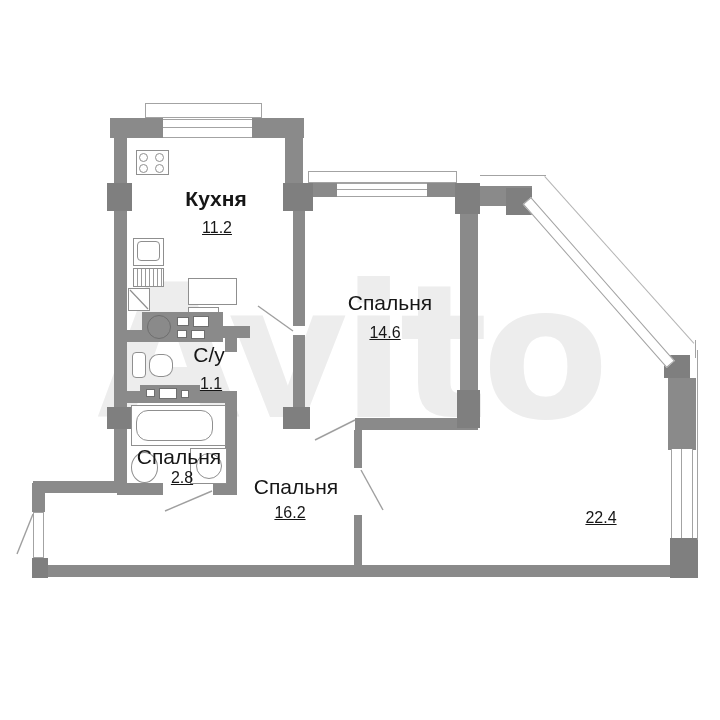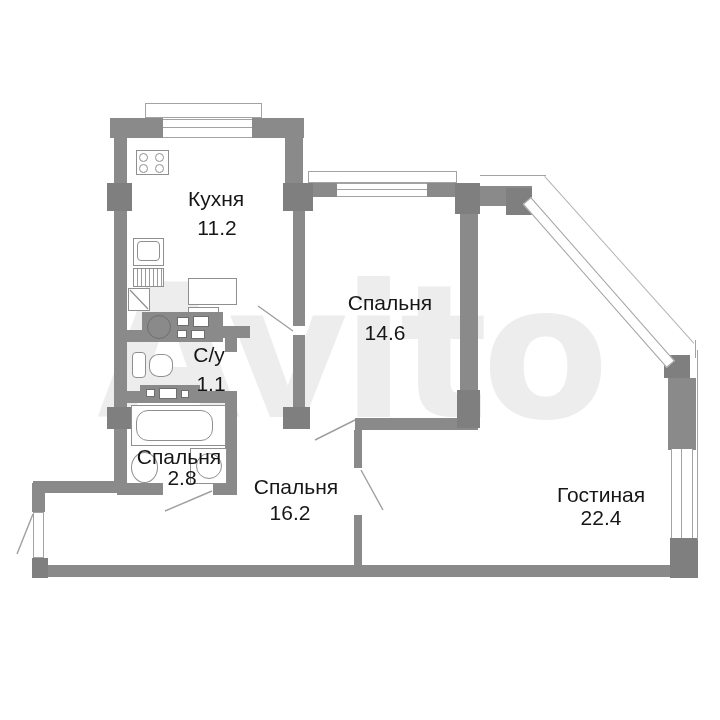--- a/index.html
+++ b/index.html
@@ -18,21 +18,21 @@
   .ln{position:absolute;background:#a3a3a3;z-index:3;}
   .notch{position:absolute;background:#ffffff;z-index:4;}
   .fx{position:absolute;background:#ffffff;border:1px solid #8f8f8f;box-sizing:border-box;z-index:4;}
   .fxg{position:absolute;background:#8a8a8a;z-index:4;}
   .fxw{position:absolute;background:#ffffff;border:1px solid #6e6e6e;box-sizing:border-box;z-index:5;}
   .circ{border-radius:50%;}
   .stripes{background:repeating-linear-gradient(90deg,#ffffff 0 3px,#9a9a9a 3px 4px);}
   .svgo{position:absolute;left:0;top:0;z-index:6;}
   .lbl{position:absolute;transform:translate(-50%,-50%);white-space:nowrap;color:#161616;z-index:8;}
   .rname{font-size:21px;}
-  .rarea{font-size:21px;}
+  .rarea{font-size:16px;text-decoration:underline;}
   .diag{position:absolute;background:#ffffff;border:1px solid #a3a3a3;box-sizing:border-box;
         transform-origin:0 0;z-index:3;}
   .diagln{position:absolute;background:#b5b5b5;transform-origin:0 0;z-index:3;}
 </style>
 </head>
 <body>
 
 <div class="canvas">
 
   <div class="wm">Avito</div>
@@ -128,31 +128,30 @@
 
   <svg class="svgo" width="720" height="720" viewBox="0 0 720 720">
     <line x1="33" y1="514" x2="17" y2="554" stroke="#9f9f9f" stroke-width="1.4"></line>
     <line x1="212" y1="491" x2="165" y2="511" stroke="#9f9f9f" stroke-width="1.4"></line>
     <line x1="258" y1="306" x2="293" y2="331" stroke="#9f9f9f" stroke-width="1.4"></line>
     <line x1="355" y1="420" x2="315" y2="440" stroke="#9f9f9f" stroke-width="1.4"></line>
     <line x1="361" y1="470" x2="383" y2="510" stroke="#9f9f9f" stroke-width="1.4"></line>
     <line x1="130" y1="290" x2="148" y2="309" stroke="#8f8f8f" stroke-width="1.2"></line>
   </svg>
 
-  <div class="lbl rname" style="left:216px;top:199px;">Кухня</div>
+  <div class="lbl rname" style="left:216px;top:199px;font-weight:bold;">Кухня</div>
   <div class="lbl rarea" style="left:217px;top:228px;">11.2</div>
 
   <div class="lbl rname" style="left:390px;top:303px;text-align:right;">Спальня</div>
   <div class="lbl rarea" style="left:385px;top:333px;text-align:center;">14.6</div>
 
   <div class="lbl rname" style="left:209px;top:355px;">С/у</div>
   <div class="lbl rarea" style="left:211px;top:384px;">1.1</div>
 
   <div class="lbl rname" style="left:179px;top:457px;">Спальня</div>
   <div class="lbl rarea" style="left:182px;top:478px;text-align:center;">2.8</div>
 
   <div class="lbl rname" style="left:296px;top:487px;">Спальня</div>
   <div class="lbl rarea" style="left:290px;top:513px;">16.2</div>
 
-  <div class="lbl rname" style="left:601px;top:495px;">Гостиная</div>
   <div class="lbl rarea" style="left:601px;top:518px;">22.4</div>
 
 </div>
 
 </body></html>

